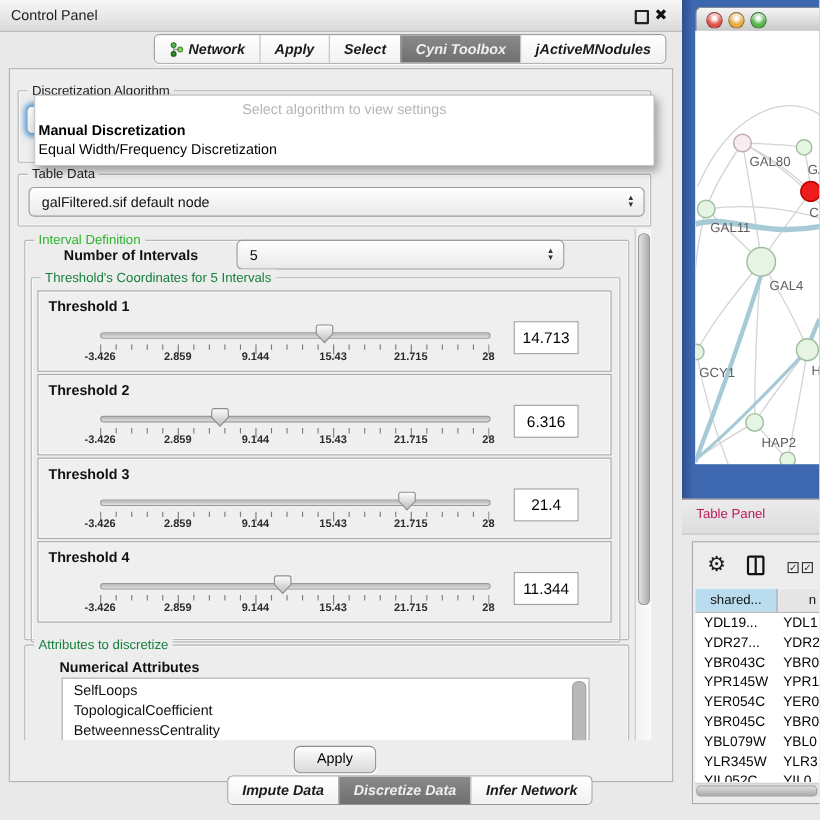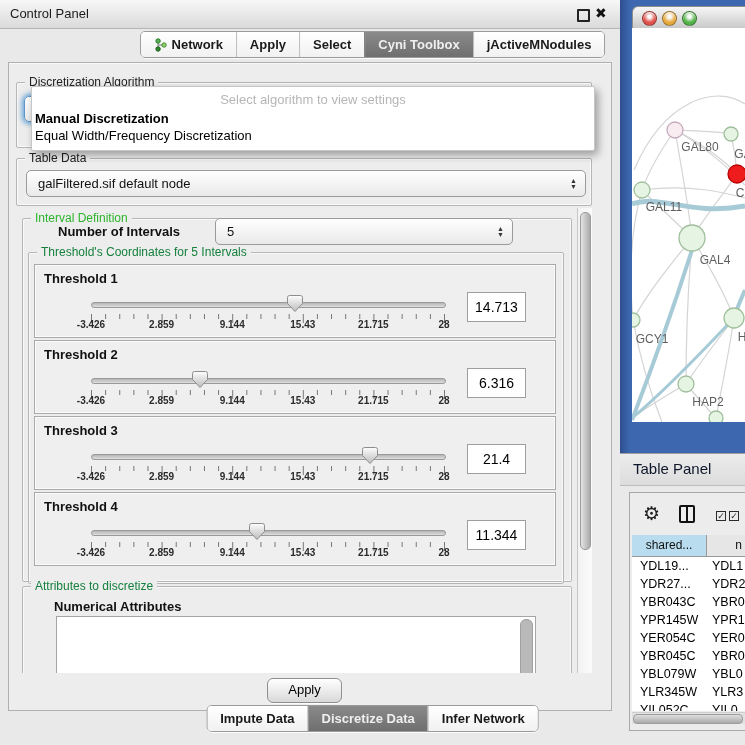--- a/index.html
+++ b/index.html
@@ -8,21 +8,21 @@
        -webkit-font-smoothing:antialiased;}
   .abs{position:absolute;}
   
   #titlebar{left:0;top:0;width:620px;height:28px;background:linear-gradient(#f7f7f7,#dadada);
             border-bottom:1px solid #b5b5b5;}
   #win-title{left:10px;top:0;line-height:28px;font-size:13px;color:#1c1c1c;}
   #float-icon{left:577px;top:9px;width:9px;height:9px;border:2px solid #222;border-radius:1px;}
   #close-icon{left:595px;top:5px;font-size:14px;font-weight:bold;color:#111;}
   
   .segbar{display:flex;background:#fff;border:1px solid #9a9a9a;border-radius:5px;
-          overflow:hidden;box-shadow:0 1px 0 rgba(255,255,255,.8);}
+          overflow:hidden;box-shadow:0 1px 0 rgba(255,255,255,.8);font-style:italic;}
   .seg{display:flex;align-items:center;gap:5px;padding:0 13px;line-height:25px;height:25px;
        font-size:13px;font-weight:bold;color:#1a1a1a;background:linear-gradient(#ffffff,#f1f1f1);
        border-left:1px solid #bdbdbd;cursor:default;white-space:nowrap;}
   .seg:first-child{border-left:none;}
   .seg.sel{background:linear-gradient(#8a8a8a,#6f6f6f);color:#efefef;border-left-color:#7a7a7a;}
   #top-tabs{left:50%;top:31px;transform:translateX(-50%);}
   #bottom-tabs{left:50%;top:705px;transform:translateX(-50%);z-index:5;}
   
   #main-panel{left:8px;top:62px;width:602px;height:647px;background:#ededed;
               border:1px solid #b0b0b0;box-shadow:inset 0 1px 0 #f8f8f8;}
@@ -73,21 +73,21 @@
              border:1px solid #8f8f8f;border-radius:6px;font-size:13px;color:#000;text-align:center;
              line-height:22px;box-shadow:0 1px 1px rgba(255,255,255,.9);}
   
   #net-frame{left:620px;top:0;width:125px;height:455px;background:linear-gradient(90deg,#2e4f8e,#3d68b0 10px);}
   #net-window-bar{left:632px;top:6px;width:113px;height:22px;border-top-left-radius:6px;
                   background:linear-gradient(#f6f6f6,#c7c7c7);border:1px solid #8e8e8e;border-right:none;}
   .tl{position:absolute;top:4px;width:13px;height:13px;border-radius:50%;box-shadow:inset 0 1px 1px rgba(255,255,255,.8);}
   #net-canvas{left:632px;top:28px;width:113px;height:394px;background:#fff;overflow:hidden;}
   #table-panel-bar{left:620px;top:453px;width:125px;height:31px;background:linear-gradient(#ececec,#dcdcdc);
                    border-top:1px solid #9f9f9f;border-bottom:1px solid #bdbdbd;}
-  #table-panel-title{left:633px;top:460px;font-size:15px;color:#0f172a;}
+  #table-panel-title{left:633px;top:460px;font-size:12px;color:#be185d;}
   #table-inset{left:629px;top:492px;width:120px;height:237px;background:#ececec;border:1px solid #a8a8a8;}
   #gear-icon{left:643px;top:504px;font-size:19px;color:#1b1b1b;line-height:19px;}
   #cols-icon{left:679px;top:505px;width:12px;height:14px;border:2px solid #111;border-radius:2px;}
   #cols-icon div{position:absolute;left:5px;top:0;width:2px;height:14px;background:#111;}
   .chk{position:absolute;top:511px;width:8px;height:8px;border:1.5px solid #2a2a2a;font-size:9px;
        line-height:8px;color:#2a2a2a;text-align:center;}
   #nodetable{left:632px;top:535px;width:113px;height:176px;overflow:hidden;background:#fff;}
   .th-row{display:flex;height:21px;border-bottom:1px solid #9a9a9a;}
   .th1{width:74px;background:#b9ddee;border-right:1px solid #9a9a9a;font-size:12px;color:#111;
        text-align:center;line-height:20px;}
@@ -348,20 +348,25 @@
           </svg></div>
         <div class="valbox">11.344</div>
       </div>
     </div>
 
   <div class="group" style="left:6px;top:378px;width:548px;height:96px;">
     <span class="gtitle blue">Attributes to discretize</span>
   </div>
   <div class="field-label" style="left:38px;top:391px;">Numerical Attributes</div>
   <div class="abs" id="attr-list">
+    <div id="attr-items" style="padding-top: 2px;">
+        <div class="attr-item">SelfLoops</div>
+        <div class="attr-item">TopologicalCoefficient</div>
+        <div class="attr-item">BetweennessCentrality</div>
+      </div>
     <div id="attr-scroll-thumb"></div>
   </div>
 </div>
 <div class="abs" id="vscroll">
   <div class="abs" id="vscroll-thumb"></div>
 </div>
 
 <div class="abs" id="apply-btn">Apply</div>
 
 <div class="abs segbar" id="bottom-tabs">

